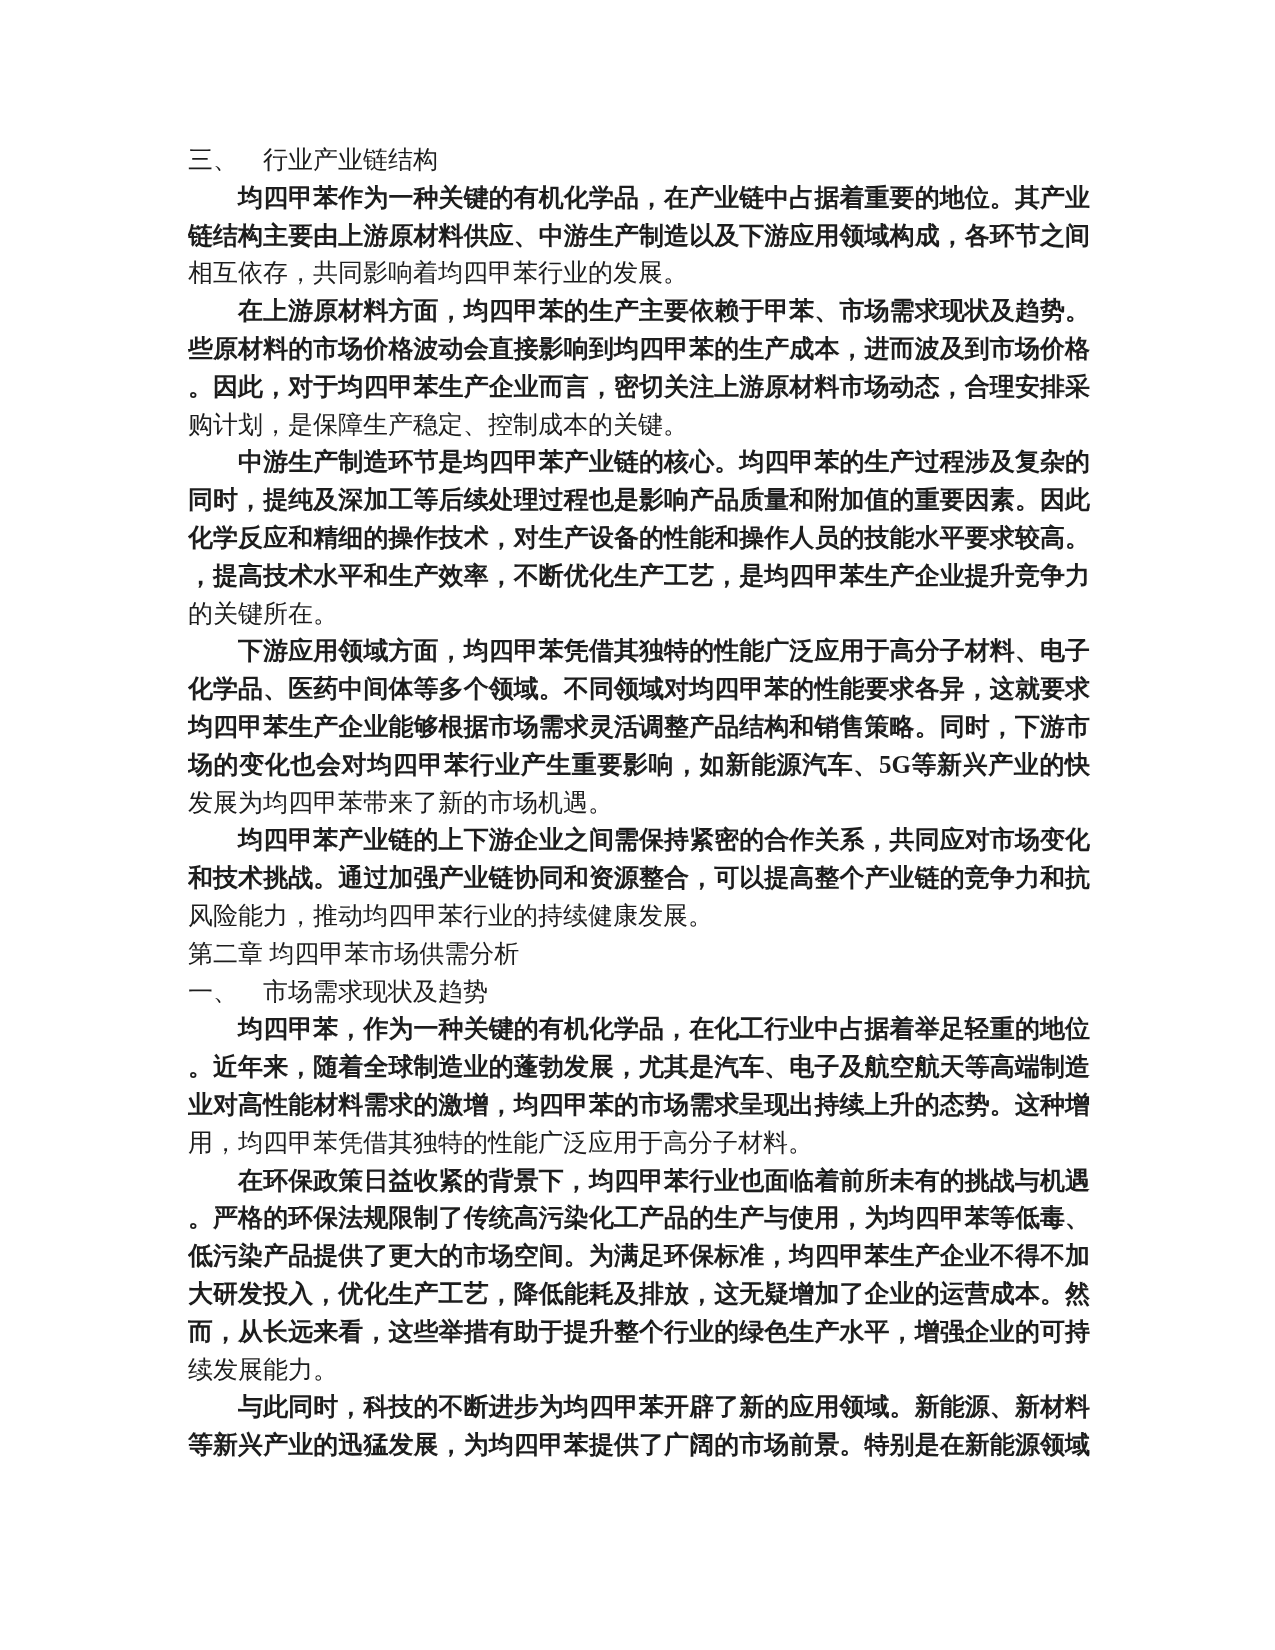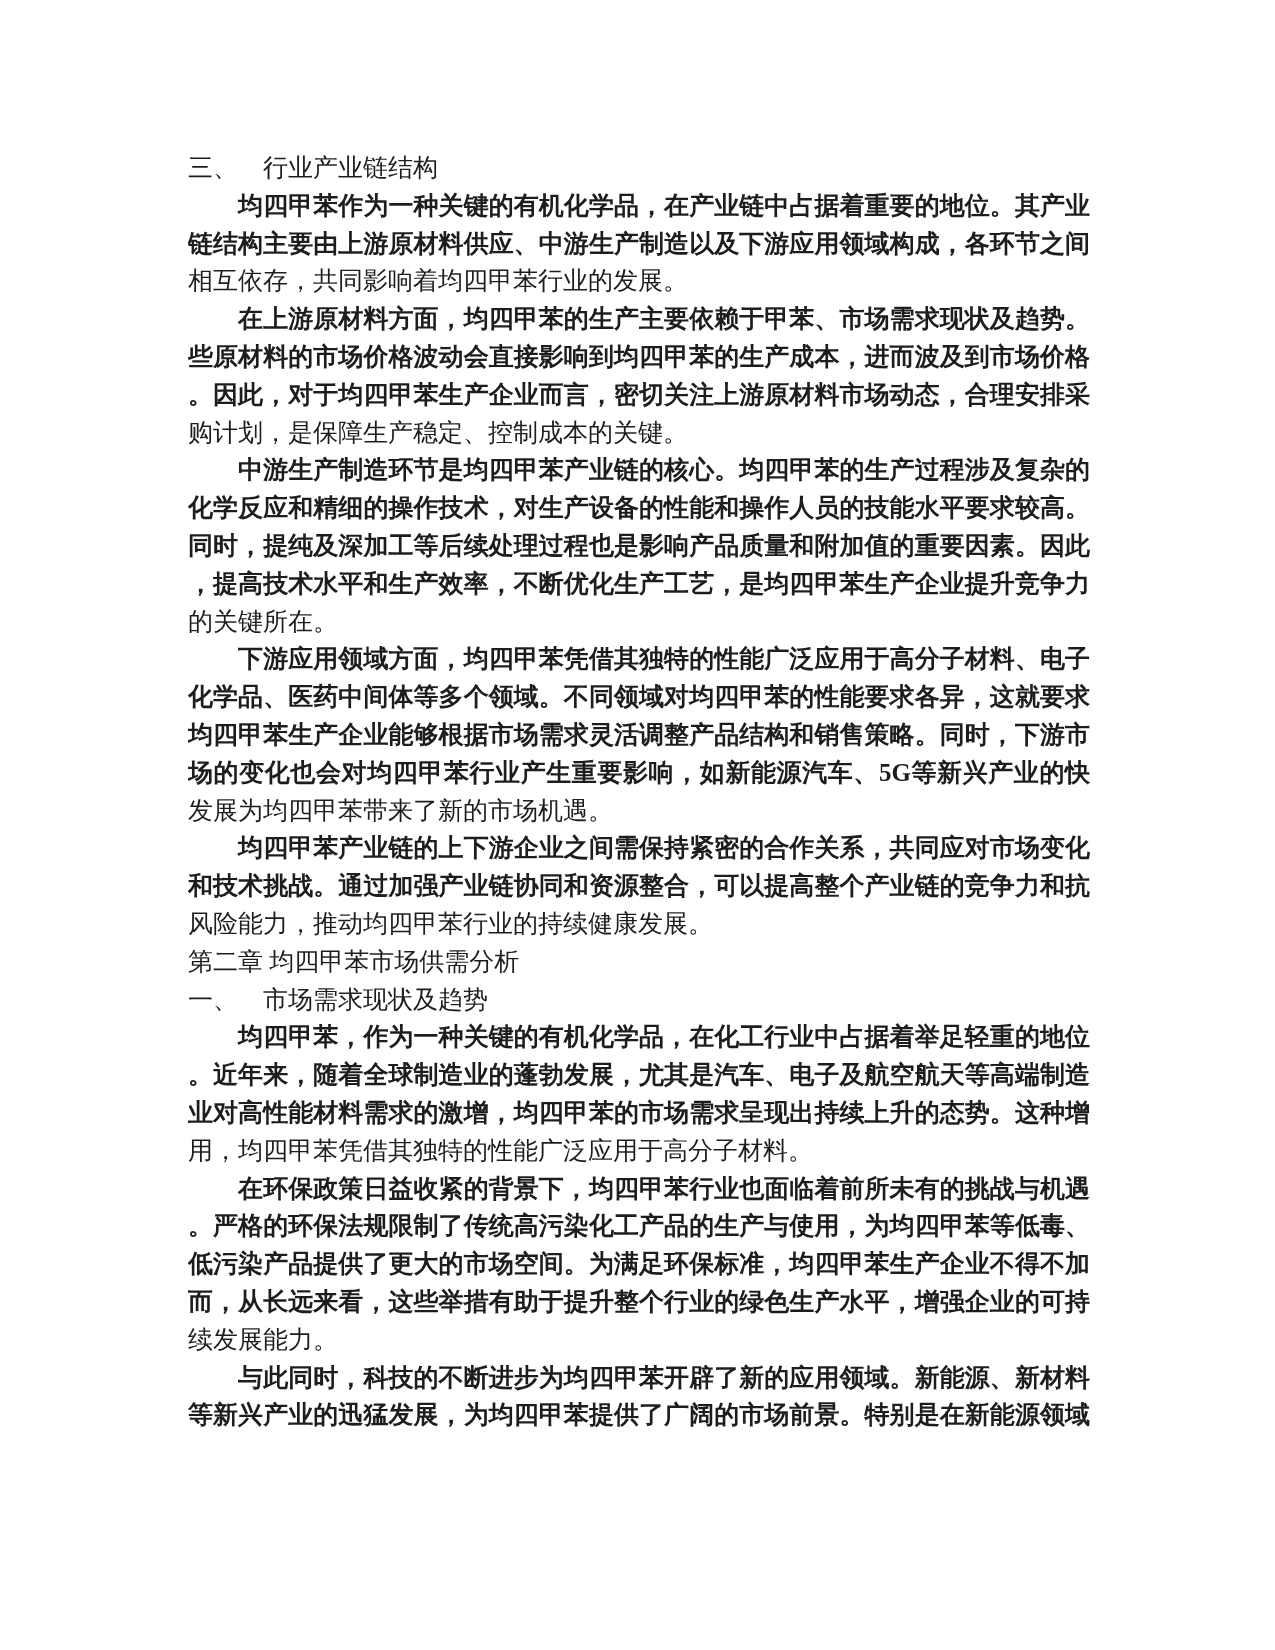--- a/index.html
+++ b/index.html
@@ -12,21 +12,21 @@
     width: 1275px;
     height: 1650px;
     background: #ffffff;
     overflow: hidden;
     font-family: "Liberation Serif", "DejaVu Serif", serif;
     color: #1d1d1d;
   }
   .text-block {
     position: absolute;
     left: 188px;
-    top: 149px;
+    top: 141px;
     width: 902px;
     font-size: 25px;
     line-height: 37.8px;
     letter-spacing: 0;
   }
   .line {
     height: 37.8px;
     overflow: hidden;
     white-space: pre-wrap;
     text-align: left;
@@ -49,39 +49,40 @@
   <div class="text-block">
       <div class="line t-heading">三、　行业产业链结构</div>
       <div class="line t-full">　　均四甲苯作为一种关键的有机化学品，在产业链中占据着重要的地位。其产业</div>
       <div class="line t-full">链结构主要由上游原材料供应、中游生产制造以及下游应用领域构成，各环节之间</div>
       <div class="line t-end">相互依存，共同影响着均四甲苯行业的发展。</div>
       <div class="line t-full">　　在上游原材料方面，均四甲苯的生产主要依赖于甲苯、市场需求现状及趋势。这</div>
       <div class="line t-full">些原材料的市场价格波动会直接影响到均四甲苯的生产成本，进而波及到市场价格</div>
       <div class="line t-full">。因此，对于均四甲苯生产企业而言，密切关注上游原材料市场动态，合理安排采</div>
       <div class="line t-end">购计划，是保障生产稳定、控制成本的关键。</div>
       <div class="line t-full">　　中游生产制造环节是均四甲苯产业链的核心。均四甲苯的生产过程涉及复杂的</div>
+      <div class="line t-full">同时，提纯及深加工等后续处理过程也是影响产品质量和附加值的重要因素。因此</div>
       <div class="line t-full">化学反应和精细的操作技术，对生产设备的性能和操作人员的技能水平要求较高。</div>
-      <div class="line t-full">同时，提纯及深加工等后续处理过程也是影响产品质量和附加值的重要因素。因此</div>
       <div class="line t-full">，提高技术水平和生产效率，不断优化生产工艺，是均四甲苯生产企业提升竞争力</div>
       <div class="line t-end">的关键所在。</div>
       <div class="line t-full">　　下游应用领域方面，均四甲苯凭借其独特的性能广泛应用于高分子材料、电子</div>
       <div class="line t-full">化学品、医药中间体等多个领域。不同领域对均四甲苯的性能要求各异，这就要求</div>
       <div class="line t-full">均四甲苯生产企业能够根据市场需求灵活调整产品结构和销售策略。同时，下游市</div>
       <div class="line t-full">场的变化也会对均四甲苯行业产生重要影响，如新能源汽车、5G等新兴产业的快速</div>
       <div class="line t-end">发展为均四甲苯带来了新的市场机遇。</div>
       <div class="line t-full">　　均四甲苯产业链的上下游企业之间需保持紧密的合作关系，共同应对市场变化</div>
       <div class="line t-full">和技术挑战。通过加强产业链协同和资源整合，可以提高整个产业链的竞争力和抗</div>
       <div class="line t-end">风险能力，推动均四甲苯行业的持续健康发展。</div>
       <div class="line t-heading">第二章 均四甲苯市场供需分析</div>
       <div class="line t-heading">一、　市场需求现状及趋势</div>
       <div class="line t-full">　　均四甲苯，作为一种关键的有机化学品，在化工行业中占据着举足轻重的地位</div>
       <div class="line t-full">。近年来，随着全球制造业的蓬勃发展，尤其是汽车、电子及航空航天等高端制造</div>
       <div class="line t-full">业对高性能材料需求的激增，均四甲苯的市场需求呈现出持续上升的态势。这种增</div>
       <div class="line t-end">用，均四甲苯凭借其独特的性能广泛应用于高分子材料。</div>
       <div class="line t-full">　　在环保政策日益收紧的背景下，均四甲苯行业也面临着前所未有的挑战与机遇</div>
       <div class="line t-full">。严格的环保法规限制了传统高污染化工产品的生产与使用，为均四甲苯等低毒、</div>
       <div class="line t-full">低污染产品提供了更大的市场空间。为满足环保标准，均四甲苯生产企业不得不加</div>
+      <div class="line t-full">大研发投入，优化生产工艺，降低能耗及排放，这无疑增加了企业的运营成本。然</div>
       <div class="line t-full">而，从长远来看，这些举措有助于提升整个行业的绿色生产水平，增强企业的可持</div>
       <div class="line t-end">续发展能力。</div>
       <div class="line t-full">　　与此同时，科技的不断进步为均四甲苯开辟了新的应用领域。新能源、新材料</div>
       <div class="line t-full">等新兴产业的迅猛发展，为均四甲苯提供了广阔的市场前景。特别是在新能源领域</div>
     </div>
 </div>
 
 </body></html>

